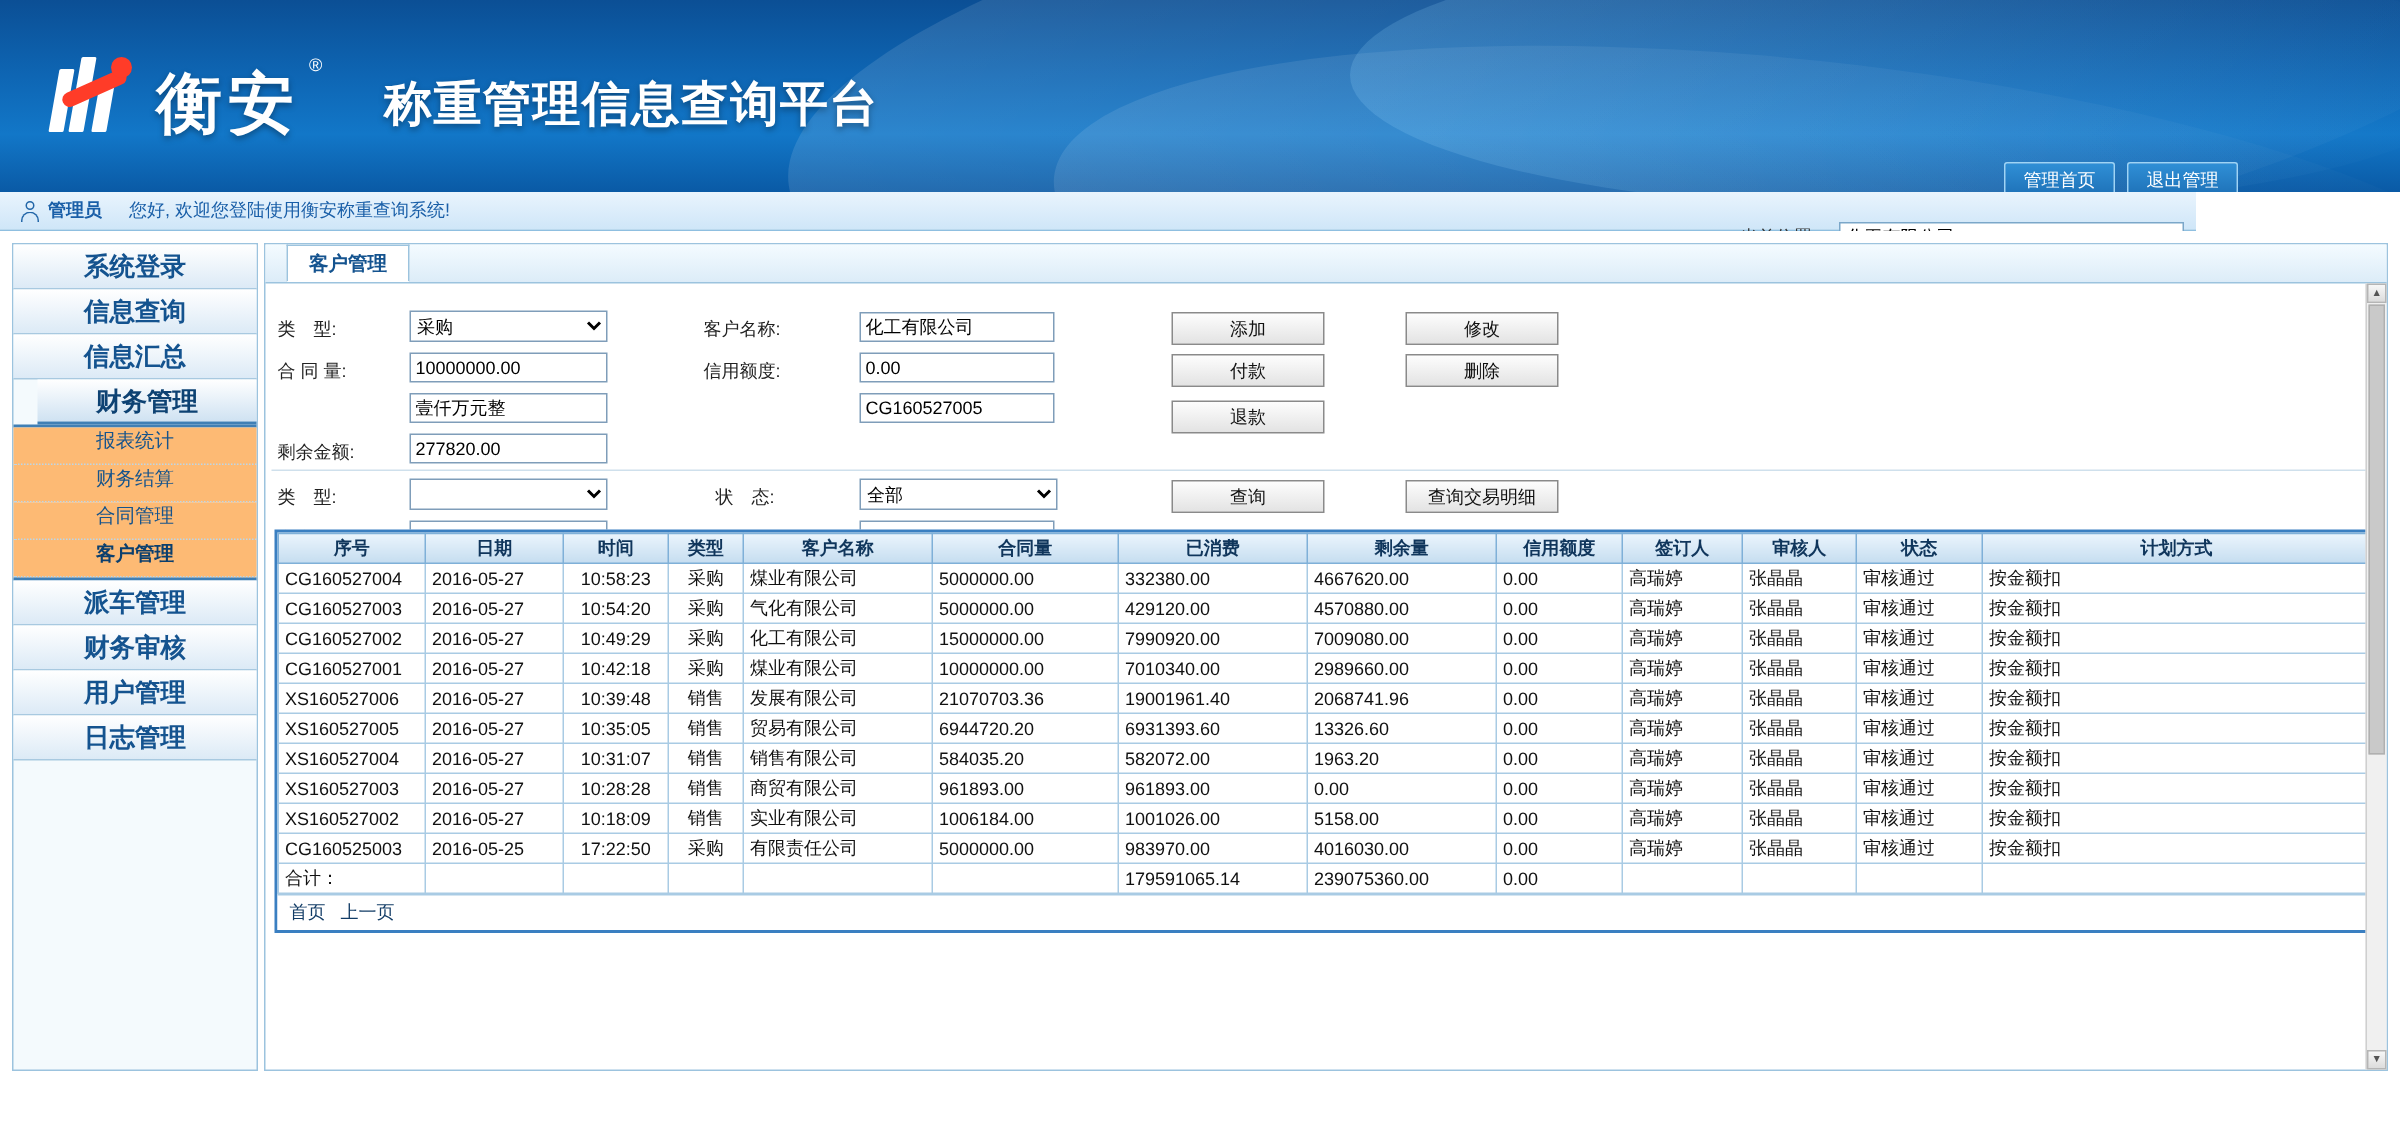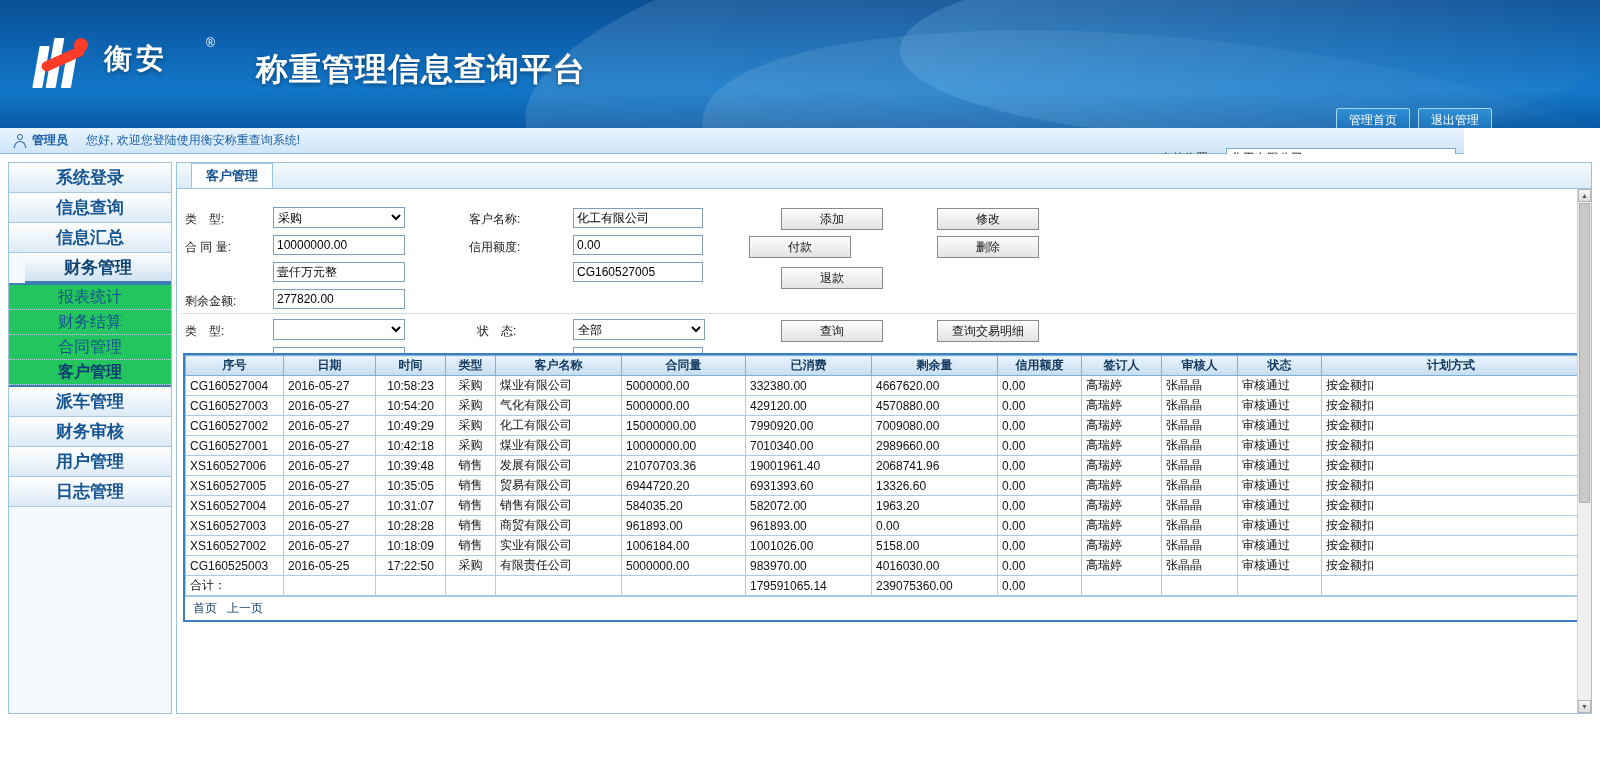--- a/index.html
+++ b/index.html
@@ -51,21 +51,21 @@
   .logo-mark .dot {
     position: absolute; left: 40px; top: 0px; width: 14px; height: 14px;
     background: #ff3c28; border-radius: 50%;
   }
   .logo-mark .swipe {
     position: absolute; left: 6px; top: 16px; width: 46px; height: 10px;
     background: #ff3c28; border-radius: 6px; transform: rotate(-24deg);
   }
   .brand-cn {
     position: absolute; left: 104px; top: 40px;
-    font-size: 28px; font-weight: bold; color: #ffffff;
+    font-size: 44px; font-weight: bold; color: #ffffff;
     letter-spacing: 4px;
     text-shadow: 0 2px 4px rgba(0,0,0,0.35);
   }
   .brand-reg {
     position: absolute; left: 206px; top: 36px;
     font-size: 12px; color: #ffffff;
   }
   .brand-title {
     position: absolute; left: 256px; top: 48px;
     font-size: 32px; font-weight: bold; color: #ffffff;
@@ -132,24 +132,24 @@
     cursor: pointer;
   }
   .side-main.active {
     background: linear-gradient(180deg,#ffffff,#cfe2f2);
     color: #0d4273;
     border-bottom: 2px solid #3f7fb5;
     margin-left: 16px;
   }
   .side-sub {
     height: 25px;
-    display: flex; align-items: center; justify-content: center;
-    font-size: 16px; color: #16548c;
+    display: flex; justify-content: center;
+    font-size: 13px; color: #16548c;
     border-bottom: 1px dotted #bcd6e8;
-    background: #22c55e;
+    background: #fdba74;
     cursor: pointer;
   }
   .side-sub.selected { color: #0b3f6e; font-weight: bold; }
   .sidebar .sub-group { border-top: 2px solid #3f7fb5; }
   
   .content {
     position: absolute; left: 176px; top: 8px;
     width: 1416px; height: 552px;
     border: 1px solid #9cc3de;
     background: #ffffff;
@@ -346,21 +346,21 @@
       </select>
       <span class="fa lbl" style="left:292px; top:22px;">客户名称:</span>
       <input class="fa inp" style="left: 396px; top: 19px; width: 130px;" value="化工有限公司">
       <button class="fa btn" style="left:604px; top:19px;">添加</button>
       <button class="fa btn" style="left:760px; top:19px;">修改</button>
 
       <span class="fa lbl" style="left:8px; top:50px;">合 同 量:</span>
       <input class="fa inp" style="left: 96px; top: 46px; width: 132px;" value="10000000.00">
       <span class="fa lbl" style="left:292px; top:50px;">信用额度:</span>
       <input class="fa inp" style="left: 396px; top: 46px; width: 130px;" value="0.00">
-      <button class="fa btn" style="left:572px; top:47px;">付款</button>
+      <button class="fa btn" style="left:604px; top:47px;">付款</button>
       <button class="fa btn" style="left:760px; top:47px;">删除</button>
 
       <input class="fa inp" style="left: 96px; top: 73px; width: 132px;" value="壹仟万元整">
       <input class="fa inp" style="left: 396px; top: 73px; width: 130px;" value="CG160527005">
       <button class="fa btn" style="left:604px; top:56px;margin-top:22px;">退款</button>
 
       <span class="fa lbl" style="left:8px; top:104px;">剩余金额:</span>
       <input class="fa inp" style="left: 96px; top: 100px; width: 132px;" value="277820.00">
 
       <div class="sep-line" style="top:124px;"></div>

